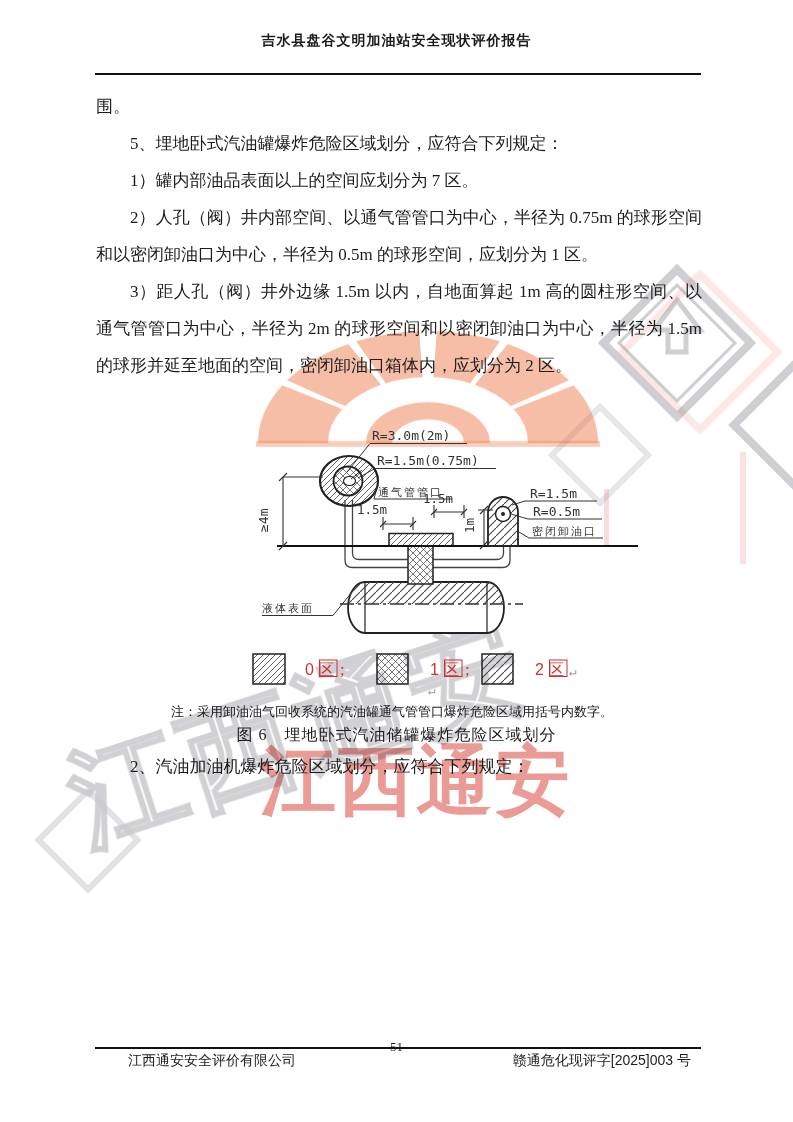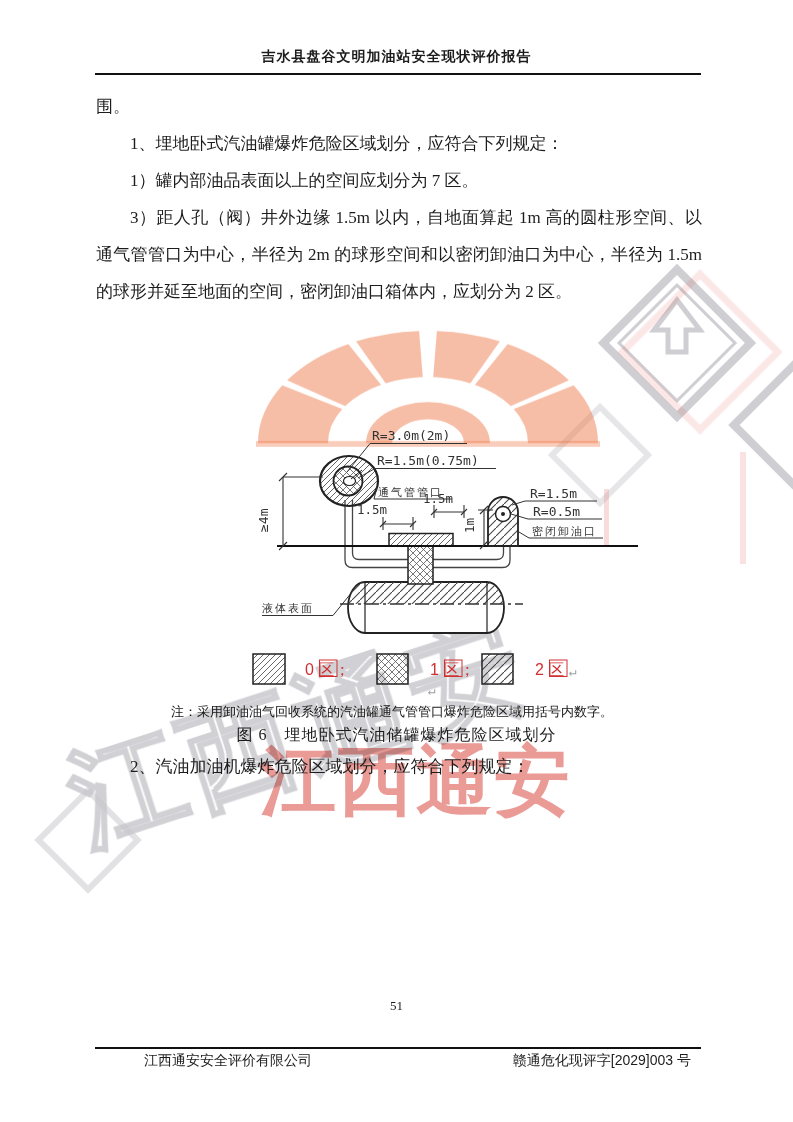--- a/index.html
+++ b/index.html
@@ -1,28 +1,28 @@
 <!DOCTYPE html>
 <html><head>
 <meta charset="utf-8">
 <style>
   html,body{margin:0;padding:0;background:#888;}
   .page{
     position:relative;width:793px;height:1122px;margin:0 auto;background:#ffffff;
     font-family:"Liberation Serif","DejaVu Serif",serif;color:#1c1c1c;overflow:hidden;
   }
   
-  .hdr-title{position:absolute;top:48px;left:0;width:100%;text-align:center;
+  .hdr-title{position:absolute;top:32px;left:0;width:100%;text-align:center;
     font-size:14px;letter-spacing:1px;font-family:Liberation Sans, sans-serif;font-weight:600;}
   .hdr-rule{position:absolute;top:73px;left:95px;width:606px;height:0;border-top:2px solid #111;}
-  .pageno{position:absolute;top:998px;left:0;width:100%;text-align:center;font-size:13px;}
+  .pageno{position:absolute;top:1039px;left:0;width:100%;text-align:center;font-size:13px;}
   .ftr-rule{position:absolute;top:1047px;left:95px;width:606px;height:0;border-top:2px solid #111;}
   .ftr-row{position:absolute;top:1052px;left:95px;width:606px;font-size:14px;
     font-family:"Liberation Sans","DejaVu Sans",sans-serif;}
-  .ftr-left{position:absolute;left:49px;top:0;text-align:center;}
+  .ftr-left{position:absolute;left:33px;top:0;text-align:center;}
   .ftr-right{position:absolute;right:10px;top:0;}
   
   .textblock{position:absolute;left:96px;width:606px;font-size:17px;line-height:37px;
     text-align:justify;}
   .textblock p{margin:0;text-indent:2em;}
   .textblock p.noindent{text-indent:0;}
   #block-a{top:88px;}
   #block-b{top:748px;}
   .fig-note{position:absolute;top:703px;left:171px;width:560px;font-size:13px;
     font-family:Liberation Serif, serif;color:#151515;}
@@ -72,22 +72,23 @@
       <rect x="-172" y="-3" width="344" height="9" fill-opacity="0.35"></rect>
     </g>
   </svg>
   <div class="wm wm-red-text">江西通安</div>
 
   <div class="hdr-title">吉水县盘谷文明加油站安全现状评价报告</div>
   <div class="hdr-rule"></div>
 
   <div class="textblock" id="block-a">
     <p class="noindent">围。</p>
-    <p>1、埋地卧式汽油罐爆炸危险区域划分，应符合下列规定：</p>
+    <p>5、埋地卧式汽油罐爆炸危险区域划分，应符合下列规定：</p>
     <p>1）罐内部油品表面以上的空间应划分为 7 区。</p>
+    <p>2）人孔（阀）井内部空间、以通气管管口为中心，半径为 0.75m 的球形空间和以密闭卸油口为中心，半径为 0.5m 的球形空间，应划分为 1 区。</p>
     <p>3）距人孔（阀）井外边缘 1.5m 以内，自地面算起 1m 高的圆柱形空间、以通气管管口为中心，半径为 2m 的球形空间和以密闭卸油口为中心，半径为 1.5m 的球形并延至地面的空间，密闭卸油口箱体内，应划分为 2 区。</p>
   </div>
 
   <svg class="fig-svg" width="420" height="278" viewBox="230 418 420 278" font-family="DejaVu Sans Mono, Liberation Mono, monospace">
     <defs>
       <pattern id="hatchA" width="6" height="6" patternUnits="userSpaceOnUse">
         <path d="M0,6 L6,0" stroke="#555" stroke-width="0.9"></path>
       </pattern>
       <pattern id="hatchB" width="8" height="8" patternUnits="userSpaceOnUse">
         <path d="M0,8 L8,0" stroke="#444" stroke-width="1.1"></path>
@@ -186,16 +187,16 @@
   <div class="fig-caption">图 6　埋地卧式汽油储罐爆炸危险区域划分</div>
 
   <div class="textblock" id="block-b">
     <p>2、汽油加油机爆炸危险区域划分，应符合下列规定：</p>
   </div>
 
   <div class="pageno">51</div>
   <div class="ftr-rule"></div>
   <div class="ftr-row">
     <span class="ftr-left">江西通安安全评价有限公司</span>
-    <span class="ftr-right">赣通危化现评字[2029]003 号</span>
+    <span class="ftr-right">赣通危化现评字[2025]003 号</span>
   </div>
 
 </div>
 
 </body></html>

